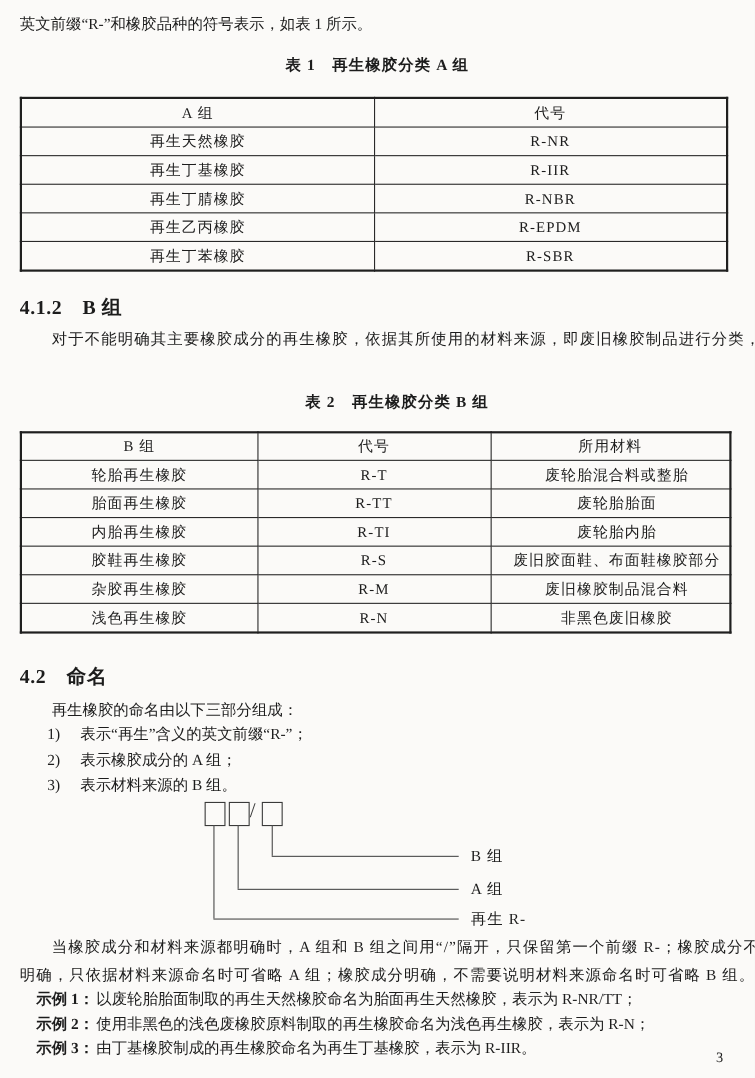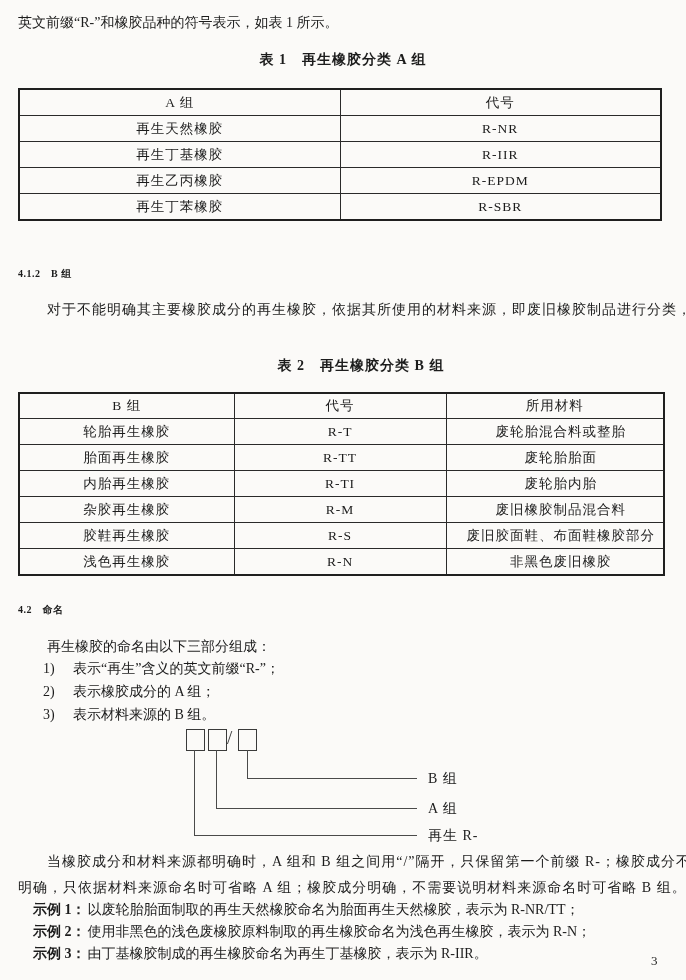--- a/index.html
+++ b/index.html
@@ -9,21 +9,21 @@
     font-family:"Liberation Serif","DejaVu Serif",serif;
     color:#1c1c1c;
     position:relative;
     overflow:hidden;
   }
   .page{position:absolute;left:0;top:0;width:686px;height:980px;background:#fbfaf8;}
   .abs{position:absolute;}
   .body-text{font-size:14px;line-height:18px;white-space:nowrap;}
   .just{letter-spacing:1px;}
   .caption{width:686px;text-align:center;font-weight:bold;font-size:14px;letter-spacing:1px;}
-  .heading{font-weight:bold;font-size:10px;letter-spacing:0.5px;white-space:nowrap;}
+  .heading{font-weight:bold;font-size:18px;letter-spacing:0.5px;white-space:nowrap;}
   .indent{padding-left:29px;}
   table.doc-table{border-collapse:collapse;table-layout:fixed;background:transparent;}
   table.doc-table th,table.doc-table td{
     border:1px solid #2a2a2a;
     height:25px;
     text-align:center;
     font-size:13.5px;
     font-weight:normal;
     padding:0;
     letter-spacing:1px;
@@ -68,20 +68,24 @@
     <tbody>
         <tr>
           <td>再生天然橡胶</td>
           <td>R-NR</td>
         </tr>
         <tr>
           <td>再生丁基橡胶</td>
           <td>R-IIR</td>
         </tr>
         <tr>
+          <td>再生丁腈橡胶</td>
+          <td>R-NBR</td>
+        </tr>
+        <tr>
           <td>再生乙丙橡胶</td>
           <td>R-EPDM</td>
         </tr>
         <tr>
           <td>再生丁苯橡胶</td>
           <td>R-SBR</td>
         </tr>
       </tbody>
   </table>
 
@@ -114,28 +118,28 @@
           <td>胎面再生橡胶</td>
           <td>R-TT</td>
           <td class="col-left">废轮胎胎面</td>
         </tr>
         <tr>
           <td>内胎再生橡胶</td>
           <td>R-TI</td>
           <td class="col-left">废轮胎内胎</td>
         </tr>
         <tr>
+          <td>胶鞋再生橡胶</td>
+          <td>R-S</td>
+          <td class="col-left">废旧胶面鞋、布面鞋橡胶部分</td>
+        </tr>
+        <tr>
           <td>杂胶再生橡胶</td>
           <td>R-M</td>
           <td class="col-left">废旧橡胶制品混合料</td>
-        </tr>
-        <tr>
-          <td>胶鞋再生橡胶</td>
-          <td>R-S</td>
-          <td class="col-left">废旧胶面鞋、布面鞋橡胶部分</td>
         </tr>
         <tr>
           <td>浅色再生橡胶</td>
           <td>R-N</td>
           <td class="col-left">非黑色废旧橡胶</td>
         </tr>
       </tbody>
   </table>
 
   <div class="abs heading" style="left:18px;top:603px;">4.2　命名</div>

